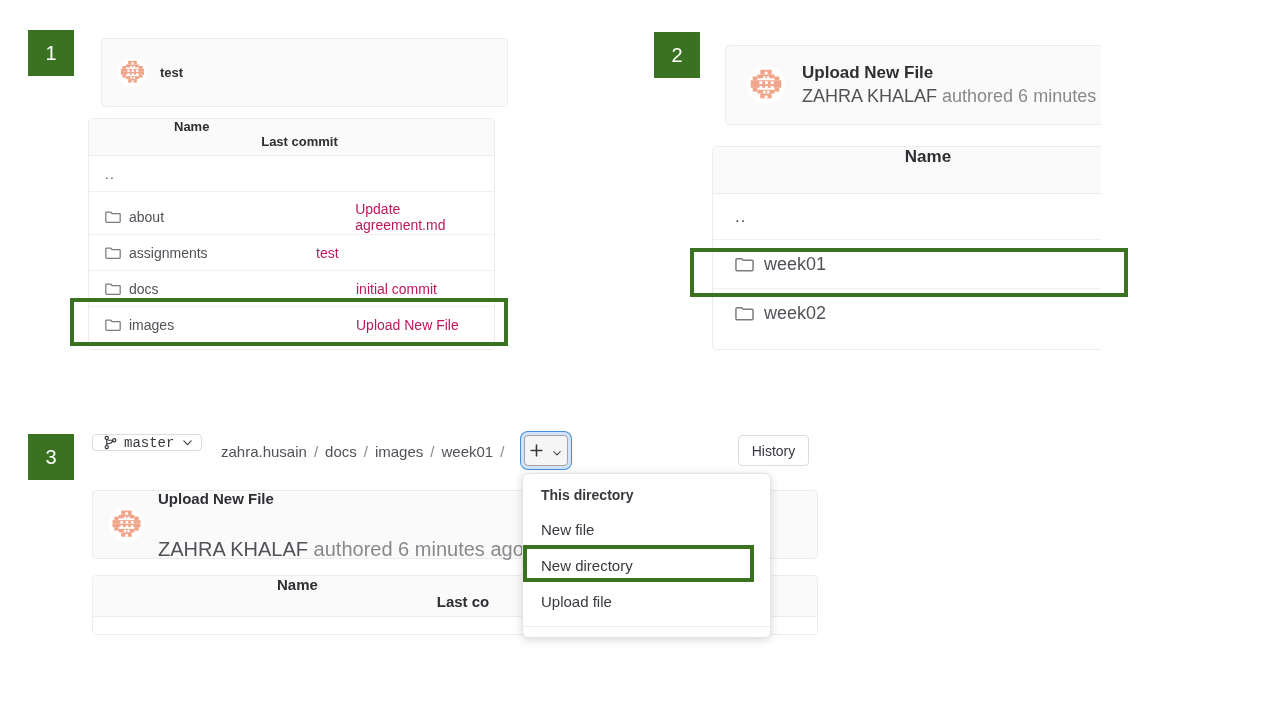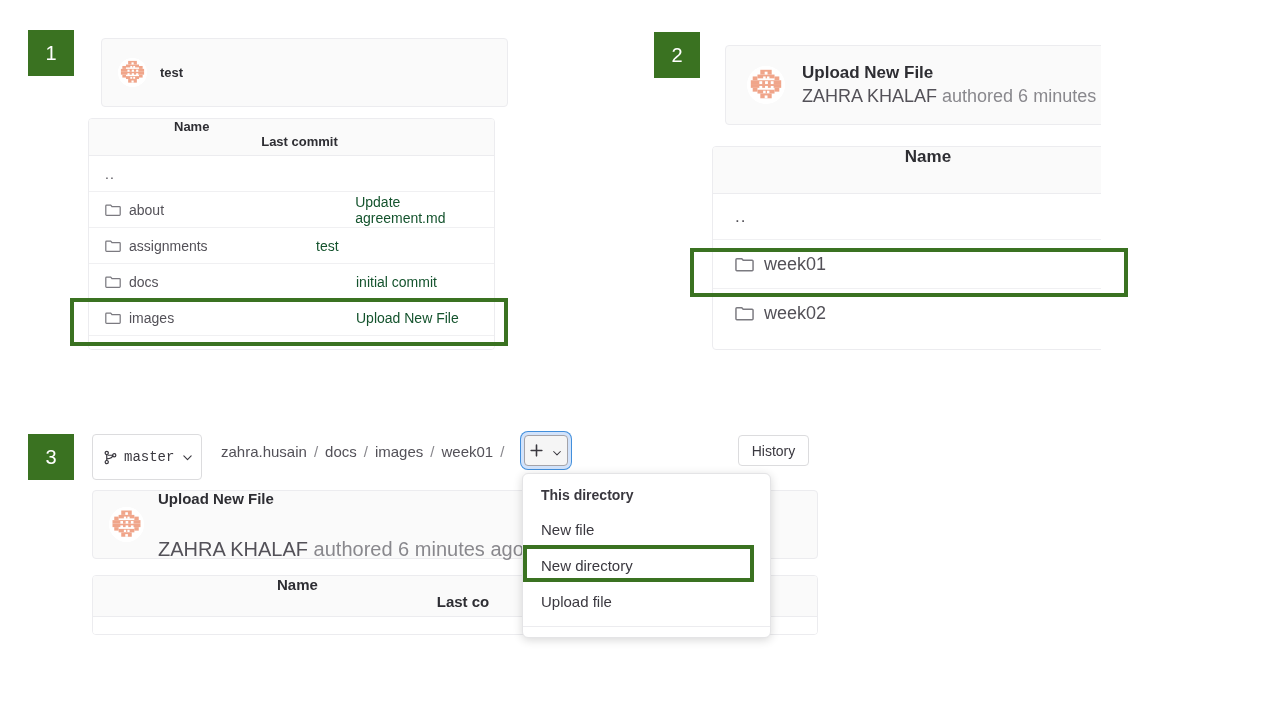--- a/index.html
+++ b/index.html
@@ -82,21 +82,21 @@
   }
   .file-row {
     display: flex;
     align-items: center;
     border-bottom: 1px solid #f0f0f2;
     box-sizing: border-box;
     background: #ffffff;
   }
   .file-row:last-child { border-bottom: none; }
   .cell-name { display: flex; align-items: center; color: #535158; }
-  .cell-commit { color: #14532d; }
+  .cell-commit { color: #be185d; }
   .dots { color: #535158; letter-spacing: 1px; }
 
   .folder-icon {
     flex: 0 0 auto;
     display: inline-block;
     vertical-align: middle;
   }
 
   
   .hl {
@@ -257,21 +257,21 @@
     <div class="file-head" style="height:37px; padding:0 0 0 16px; font-size:13px;">
       <span style="width:251px;">Name</span>
       <span>Last commit</span>
     </div>
 
     <div class="file-row" style="height:36px; padding:0 0 0 16px;">
       <span class="cell-name dots" style="width:251px; font-size:14px;">..</span>
       <span class="cell-commit" style="font-size:14px;"></span>
     </div>
 
-    <div class="file-row" style="height:36px; padding:0 0 0 16px;">
+    <div class="file-row" style="height:36px; padding:0 0 0 16px;margin-top:7px;">
       <span class="cell-name" style="width:251px; font-size:14px;">
         <span class="folder-icon" style="width:16px;height:16px;margin-right:8px;">
           <svg width="16" height="16">
               <use href="#ico-folder"></use>
             </svg>
         </span>
         <span>about</span>
       </span>
       <span class="cell-commit" style="font-size:14px;">Update agreement.md</span>
     </div>
@@ -370,21 +370,21 @@
     </div>
   </div>
 </div>
 
 <div class="hl" style="left:690px; top:248px; width:438px; height:49px;"></div>
 
 <div class="step-badge" style="left:28px; top:434px;">3</div>
 
 <div class="panel" style="left:0; top:420px; width:818px; height:215px;">
 
-  <div class="branch-btn" style="left:92px; top:14px; width:110px; height:46px; padding:0 10px; font-size:14px;">
+  <div class="branch-btn" style="left:92px; top:14px; width:110px; height:17px; padding:0 10px; font-size:14px;">
     <span style="width:15px;height:15px;display:inline-block;margin-right:6px;">
       <svg width="15" height="15">
           <use href="#ico-branch"></use>
         </svg>
     </span>
     <span>master</span>
     <span style="width:13px;height:13px;display:inline-block;margin-left:7px;color:#3a383f;">
       <svg width="13" height="13">
           <use href="#ico-chevron"></use>
         </svg>

